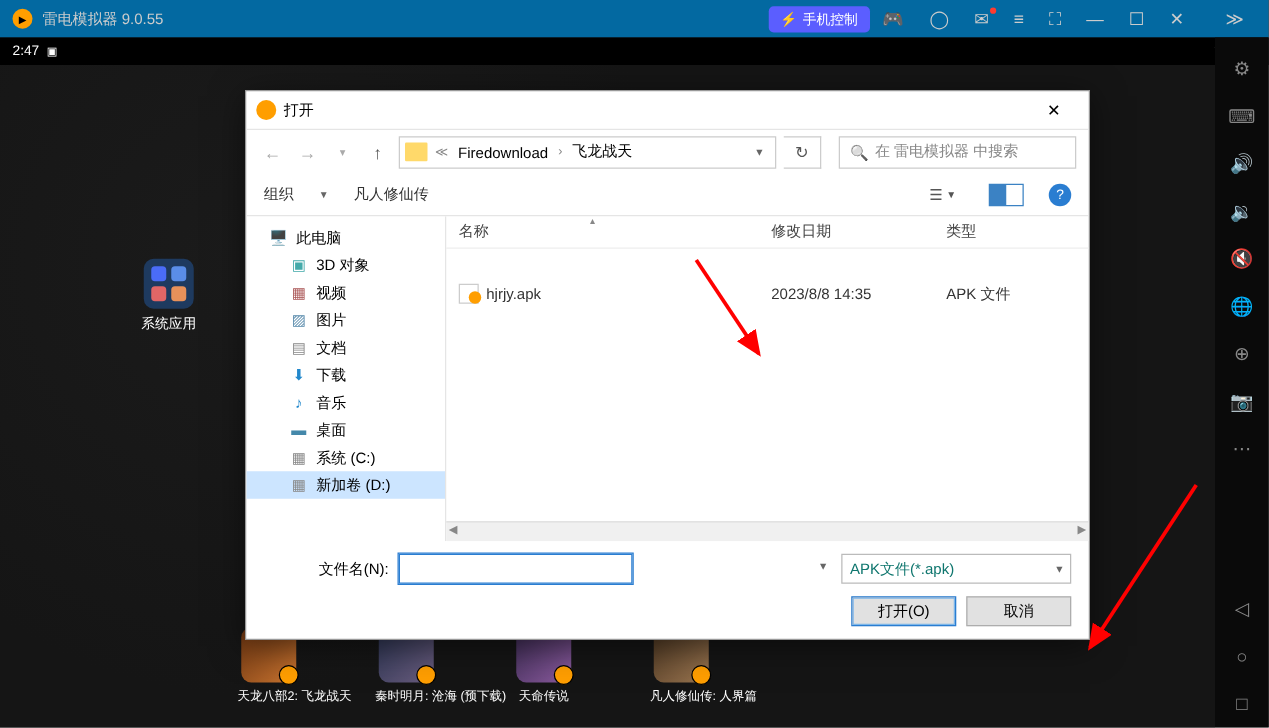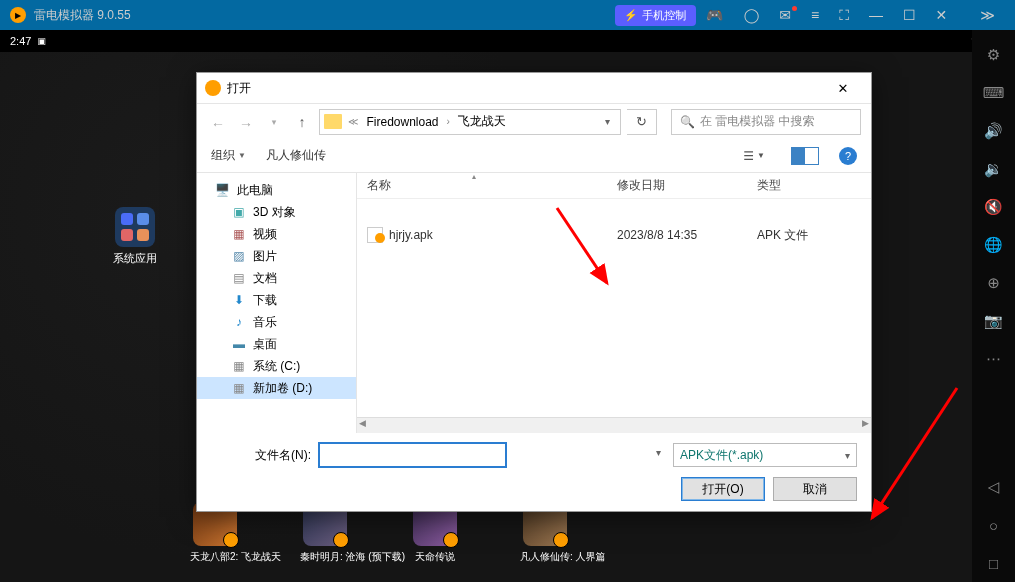--- a/index.html
+++ b/index.html
@@ -58,21 +58,21 @@
   .dlg-nav .path .folder-ico{width:18px; height:15px; background:#ffd96a; border-radius:1px; margin-right:4px;}
   .dlg-nav .path .crumb{padding:2px 6px; cursor:pointer;}
   .dlg-nav .path .chev{color:#888; font-size:10px;}
   .dlg-nav .path .pspacer{flex:1;}
   .dlg-nav .path .dd{color:#666; padding:0 6px; font-size:10px;}
   .dlg-nav .refresh{width:30px; height:26px; border:1px solid #ccc; border-left:none; display:flex; align-items:center; justify-content:center; color:#555; font-size:13px;}
   .dlg-nav .search{width:190px; height:26px; border:1px solid #ccc; margin-left:8px; display:flex; align-items:center; padding:0 8px; font-size:12px; color:#888;}
   .dlg-nav .search::before{content:"🔍"; font-size:12px; margin-right:5px; filter:grayscale(1);}
   
   .dlg-toolbar{height:34px; border-bottom:1px solid #e5e5e5; display:flex; align-items:center; padding:0 14px; font-size:12px; gap:20px;}
-  .dlg-toolbar .tlink{color:#333; cursor:pointer; display:flex; align-items:center; gap:3px;}
+  .dlg-toolbar .tlink{color:#333; cursor:pointer; display:flex; align-items:center; gap:20px;}
   .dlg-toolbar .tlink .tiny{font-size:8px; color:#666;}
   .dlg-toolbar .tspacer{flex:1;}
   .dlg-toolbar .view-btn{padding:2px 6px; display:flex; align-items:center; gap:3px; color:#555;}
   .dlg-toolbar .prev-btn{width:28px; height:18px; border:1px solid #3b82c4; display:flex;}
   .dlg-toolbar .prev-btn::before{content:""; width:13px; background:#3b82c4;}
   .dlg-toolbar .help{width:18px; height:18px; background:#2a7dd1; color:#fff; border-radius:50%; display:flex; align-items:center; justify-content:center; font-size:11px;}
   
   .dlg-body{flex:1; display:flex; overflow:hidden;}
   .tree{width:160px; border-right:1px solid #e5e5e5; padding:6px 0; font-size:12px; overflow:hidden;}
   .tree .titem{height:22px; display:flex; align-items:center; padding:0 6px 0 18px; gap:6px; cursor:pointer;}

